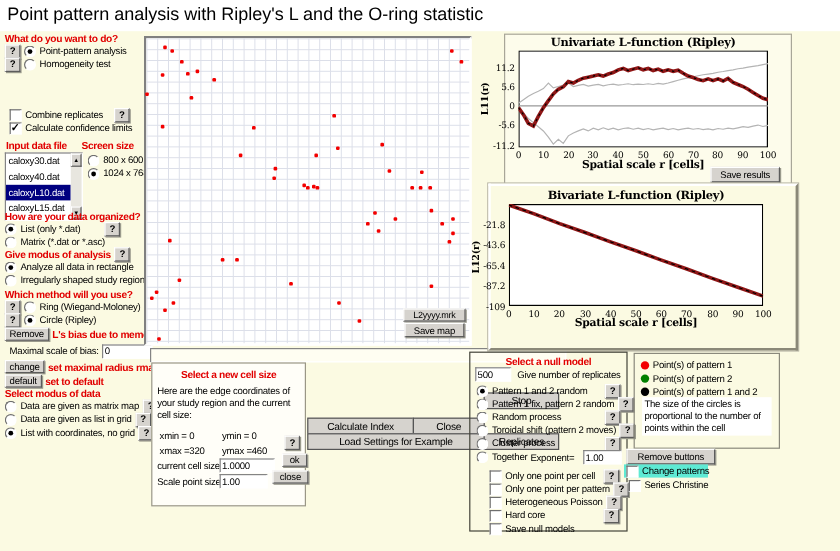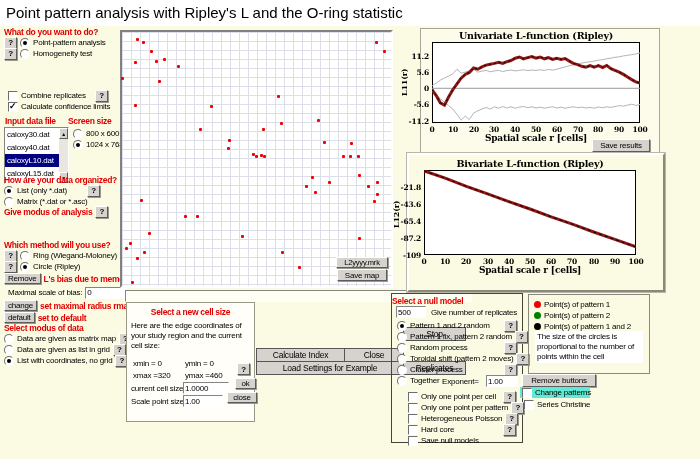--- a/index.html
+++ b/index.html
@@ -41,21 +41,21 @@
                      linear-gradient(to bottom,#dcdfe9 1px,transparent 1px);
     background-size:9px 9px}
   .dot{position:absolute;width:3px;height:3px;background:#f20000;border-radius:1px}
   .panel1{background:#fdfceb;border:1px solid #a8a698}
   .panel2{background:#fbfae2;border:2px solid;border-color:#ffffff #8a8878 #8a8878 #ffffff;box-shadow:0 0 0 1px #b8b6a6}
   .np{border:1px solid #44443a}
   .lp{border:1px solid #8a897c}
   .cp{background:#fffef8;border:1px solid #9a9786}
   .ctitle{position:absolute;font-family:"DejaVu Serif",serif;font-weight:bold;font-size:9.5px;text-align:center;letter-spacing:-0.2px}
   .cxlab{position:absolute;font-family:"DejaVu Serif",serif;font-weight:bold;font-size:9px;text-align:center;letter-spacing:-0.2px}
-  .tick{position:absolute;font-family:"DejaVu Serif",serif;font-weight:bold;font-size:7.5px;white-space:nowrap;letter-spacing:-0.2px}
+  .tick{position:absolute;font-family:"DejaVu Serif",serif;font-weight:normal;font-size:7.5px;white-space:nowrap;letter-spacing:-0.2px}
   .tick.r{text-align:right}
   .vlab{position:absolute;font-family:"DejaVu Serif",serif;font-weight:bold;font-size:8px;
         transform:rotate(-90deg);transform-origin:0 0;white-space:nowrap}
   .acell{position:absolute;background:#d6d3ce;border:1px solid #555;text-align:center;
          font-size:8.5px;line-height:12px;letter-spacing:-0.2px}
   .ldot{flex:0 0 auto;width:7px;height:7px;border-radius:50%}
   .note{position:absolute;background:#fff;font-size:8px;line-height:10px;padding:1px 2px;letter-spacing:-0.2px}
   svg{position:absolute;overflow:hidden}
 </style>
 </head>
@@ -140,20 +140,30 @@
           <span class="lbl">Matrix (*.dat or *.asc)</span>
         </div>
       </div>
   </div>
 
   <div class="abs" style="left:4px;top:206px">
     <div class="row">
       <span class="hd">Give modus of analysis</span>
       <span class="help">?</span>
     </div>
+    <div>
+        <div class="row">
+          <span class="radio checked"></span>
+          <span class="lbl">Analyze all data in rectangle</span>
+        </div>
+        <div class="row">
+          <span class="radio"></span>
+          <span class="lbl">Irregularly shaped study region</span>
+        </div>
+      </div>
   </div>
 
   <div class="abs" style="left:4px;top:240px">
     <div class="hd">Which method will you use?</div>
     <div>
         <div class="row">
           <span class="help">?</span>
           <span class="radio"></span>
           <span class="lbl">Ring (Wiegand-Moloney)</span>
         </div>
@@ -341,21 +351,21 @@
     <span class="btn abs" style="left:100px;top:89px;width:22px;height:9px">close</span>
   </div>
 
   <div class="acell" style="left:256px;top:348px;width:87px;height:12px">Calculate Index</div>
   <div class="acell" style="left:344px;top:348px;width:58px;height:12px">Close</div>
   <div class="acell" style="left:403px;top:327px;width:61px;height:12px">Stop</div>
   <div class="acell" style="left:256px;top:361px;width:146px;height:12px">Load Settings for Example</div>
   <div class="acell" style="left:403px;top:361px;width:61px;height:12px">Replicates</div>
 
   <div class="abs np" style="left:391px;top:293px;width:130px;height:148px">
-    <div class="hd" style="position:absolute;left:0;top:2px;width:100%;text-align:left">Select a null model</div>
+    <div class="hd" style="position:absolute;left:0;top:2px;width:100%;text-align:center">Select a null model</div>
     <input class="tin abs" style="left: 4px; top: 12px; width: 26px;" value="500">
     <span class="abs lbl" style="left:39px;top:14px">Give number of replicates</span>
     <div style="position:absolute;left:5px;top:26px;width:120px">
         <div class="row">
           <span class="radio checked"></span>
           <span class="lbl">Pattern 1 and 2 random</span>
           <span class="help trail">?</span>
         </div>
         <div class="row">
           <span class="radio"></span>

